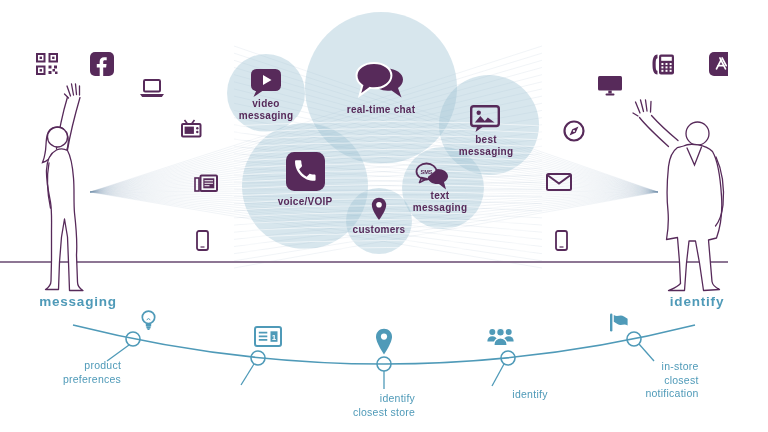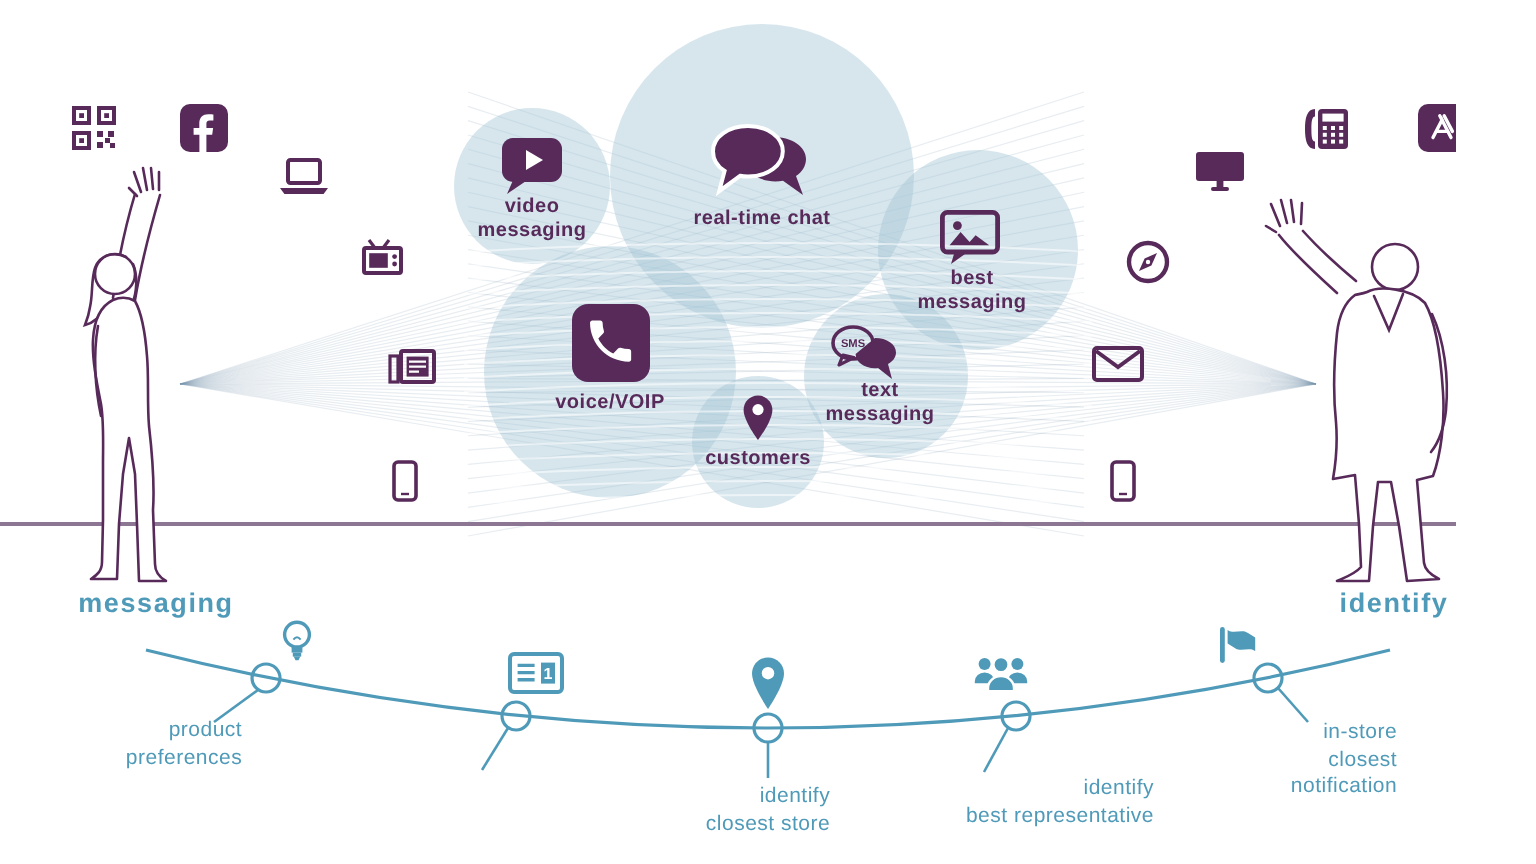--- a/index.html
+++ b/index.html
@@ -380,21 +380,20 @@
   <div class="tl-label" style="left:92px;top:359px">
       <span>product</span>
       <span>preferences</span>
     </div>
   <div class="tl-label" style="left:384px;top:392px">
       <span>identify</span>
       <span>closest store</span>
     </div>
   <div class="tl-label" style="left:530px;top:388px">
       <span>identify</span>
-      <span>best representative</span>
     </div>
   <div class="tl-label" style="left:672px;top:360px">
       <span>in-store</span>
       <span>closest</span>
       <span>notification</span>
     </div>
 
 </div>
 
 </body></html>

